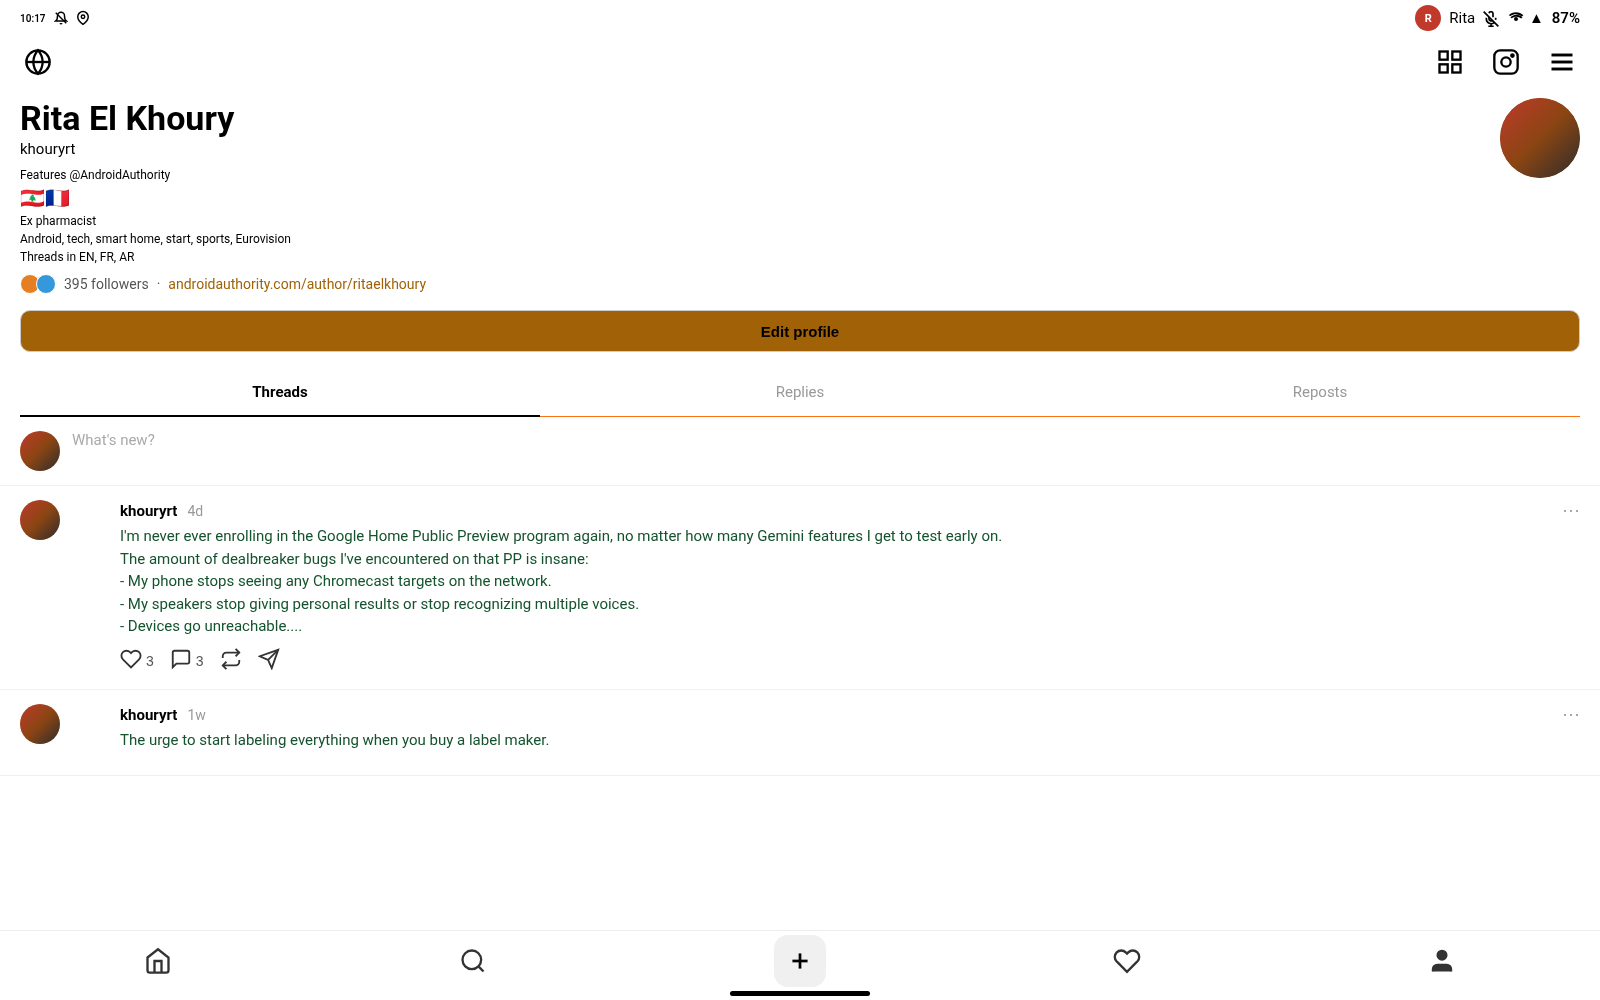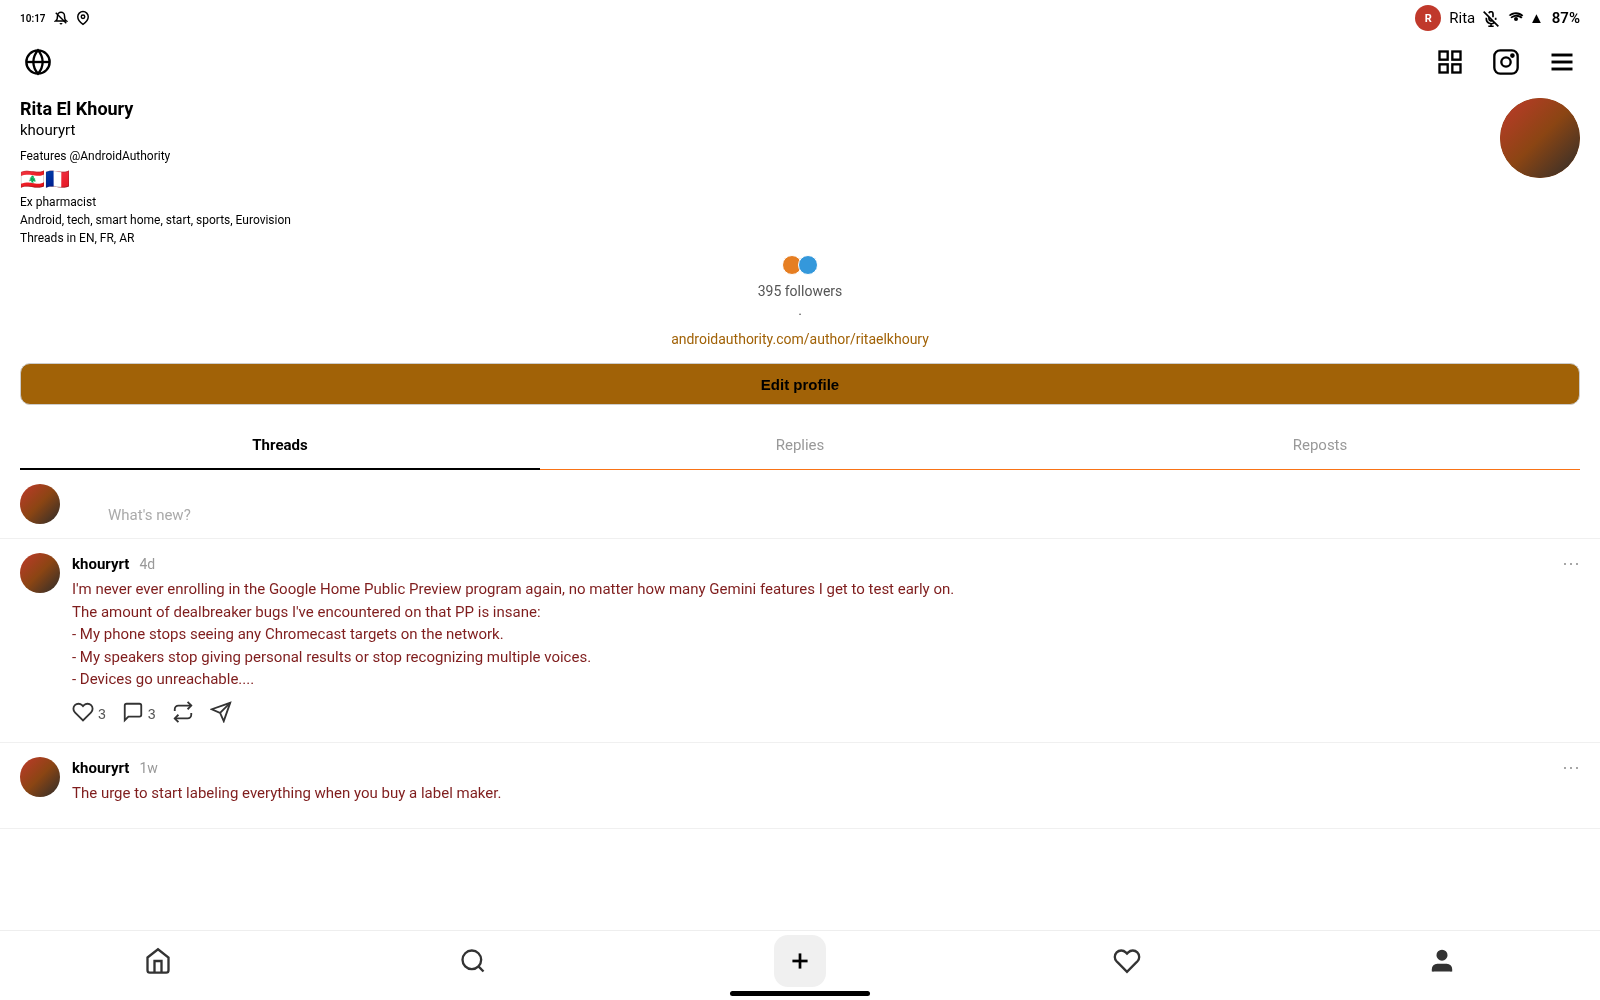--- a/index.html
+++ b/index.html
@@ -76,21 +76,21 @@
       padding: 10px 20px 0 20px;
       position: relative;
     }
     .profile-header {
       display: flex;
       justify-content: space-between;
       align-items: flex-start;
     }
     .profile-info { flex: 1; }
     .profile-name {
-      font-size: 18px;
+      font-size: 34px;
       font-weight: 700;
       color: #000;
       margin-bottom: 2px;
     }
     .profile-handle {
       font-size: 15px;
       color: #000;
       margin-bottom: 10px;
     }
     .profile-bio-line {
@@ -118,21 +118,20 @@
     }
 
     .followers-line {
       display: flex;
       align-items: center;
       gap: 8px;
       margin-top: 6px;
       margin-bottom: 16px;
       font-size: 14px;
       color: #555;
-      flex-direction: column;
     }
     .follower-avatars {
       display: flex;
     }
     .follower-avatar {
       width: 20px;
       height: 20px;
       border-radius: 50%;
       border: 1.5px solid #fff;
       margin-left: -4px;
@@ -185,24 +184,23 @@
 
     
     .thread-list {
       overflow-y: auto;
       height: calc(1000px - 36px - 52px - 310px - 70px);
     }
 
     
     .new-thread {
       display: flex;
-      align-items: flex-end;
+      align-items: flex-start;
       padding: 14px 20px;
       border-bottom: 1px solid #f0f0f0;
-      gap: 36px;
     }
     .new-thread-avatar {
       width: 40px;
       height: 40px;
       border-radius: 50%;
       background: linear-gradient(135deg, #c0392b 0%, #8b4513 50%, #2c2c2c 100%);
       margin-right: 12px;
       flex-shrink: 0;
     }
     .new-thread-placeholder {
@@ -218,21 +216,21 @@
       position: relative;
     }
     .thread-item-avatar {
       width: 40px;
       height: 40px;
       border-radius: 50%;
       background: linear-gradient(135deg, #c0392b 0%, #8b4513 50%, #2c2c2c 100%);
       margin-right: 12px;
       flex-shrink: 0;
     }
-    .thread-content { flex: 1; }
+    .thread-content { flex: 1; margin-left: 48px; }
     .thread-meta {
       display: flex;
       align-items: center;
       justify-content: space-between;
       margin-bottom: 4px;
     }
     .thread-author {
       font-size: 15px;
       font-weight: 700;
       color: #000;
@@ -245,21 +243,21 @@
     .thread-more {
       font-size: 18px;
       color: #999;
       cursor: pointer;
       background: none;
       border: none;
       padding: 0;
     }
     .thread-text {
       font-size: 15px;
-      color: #7f1d1d;
+      color: #14532d;
       line-height: 1.5;
       margin-bottom: 10px;
     }
     .thread-actions {
       display: flex;
       align-items: center;
       gap: 16px;
     }
     .action-btn {
       display: flex;

